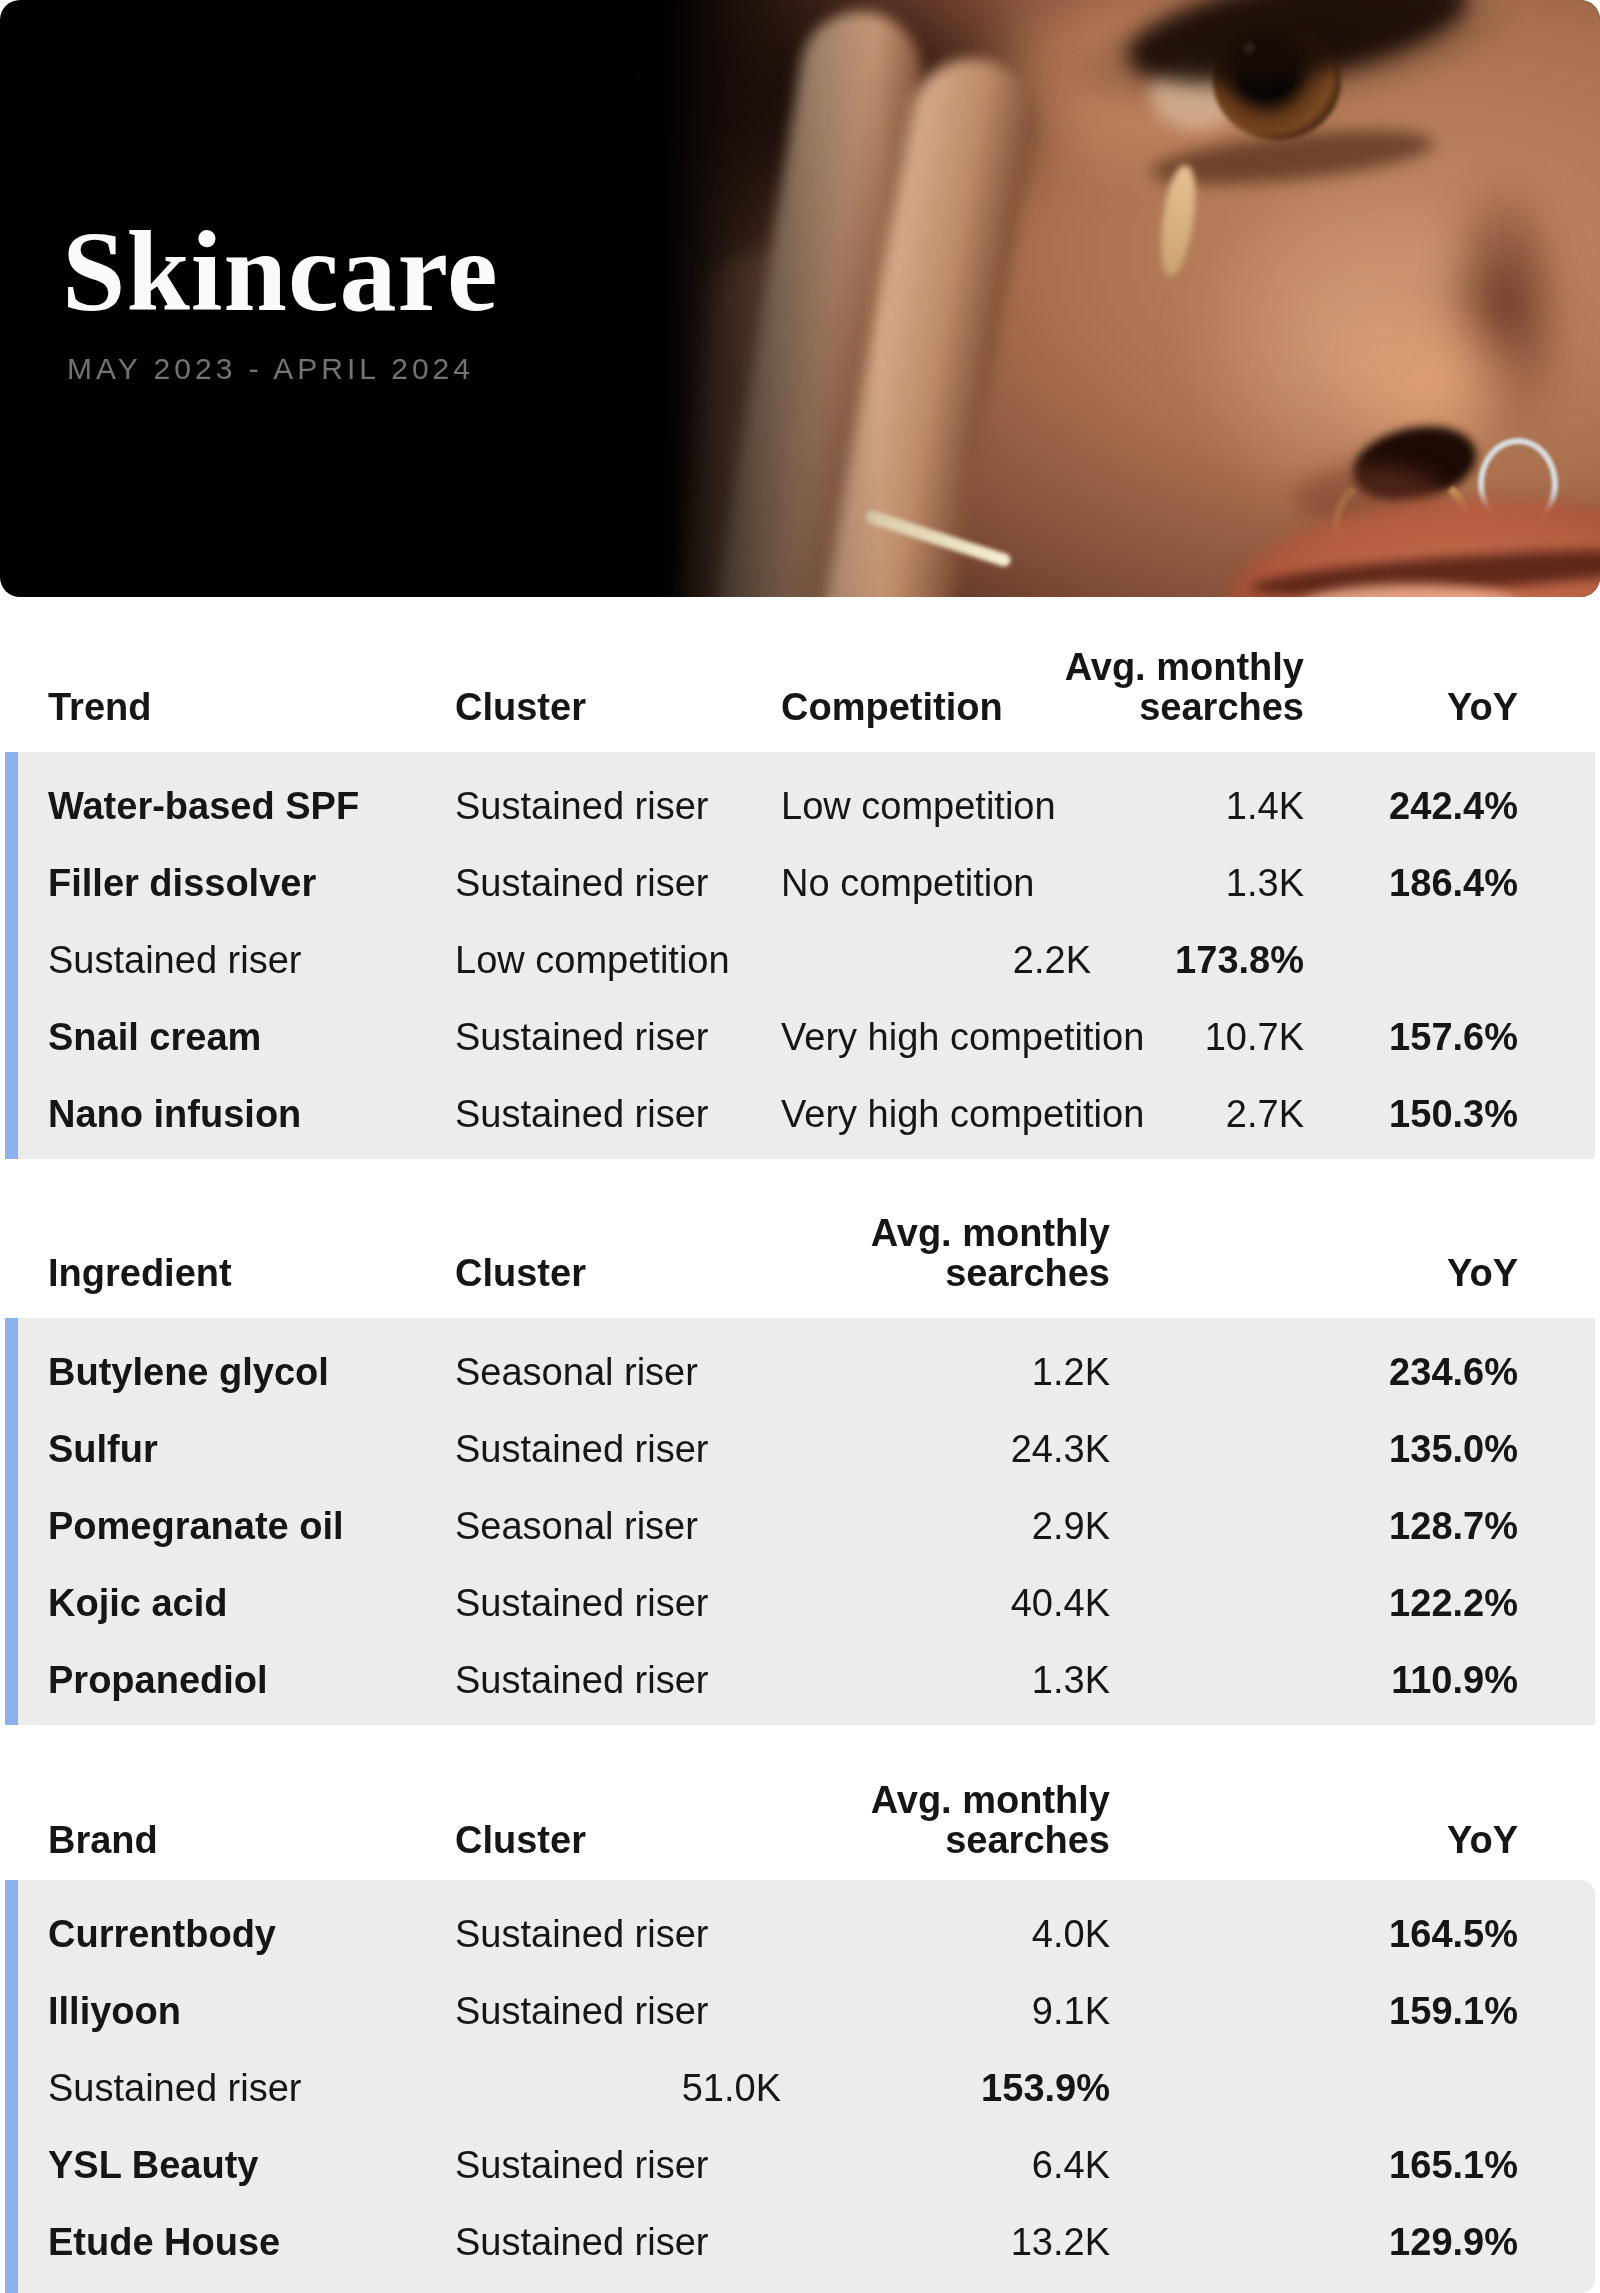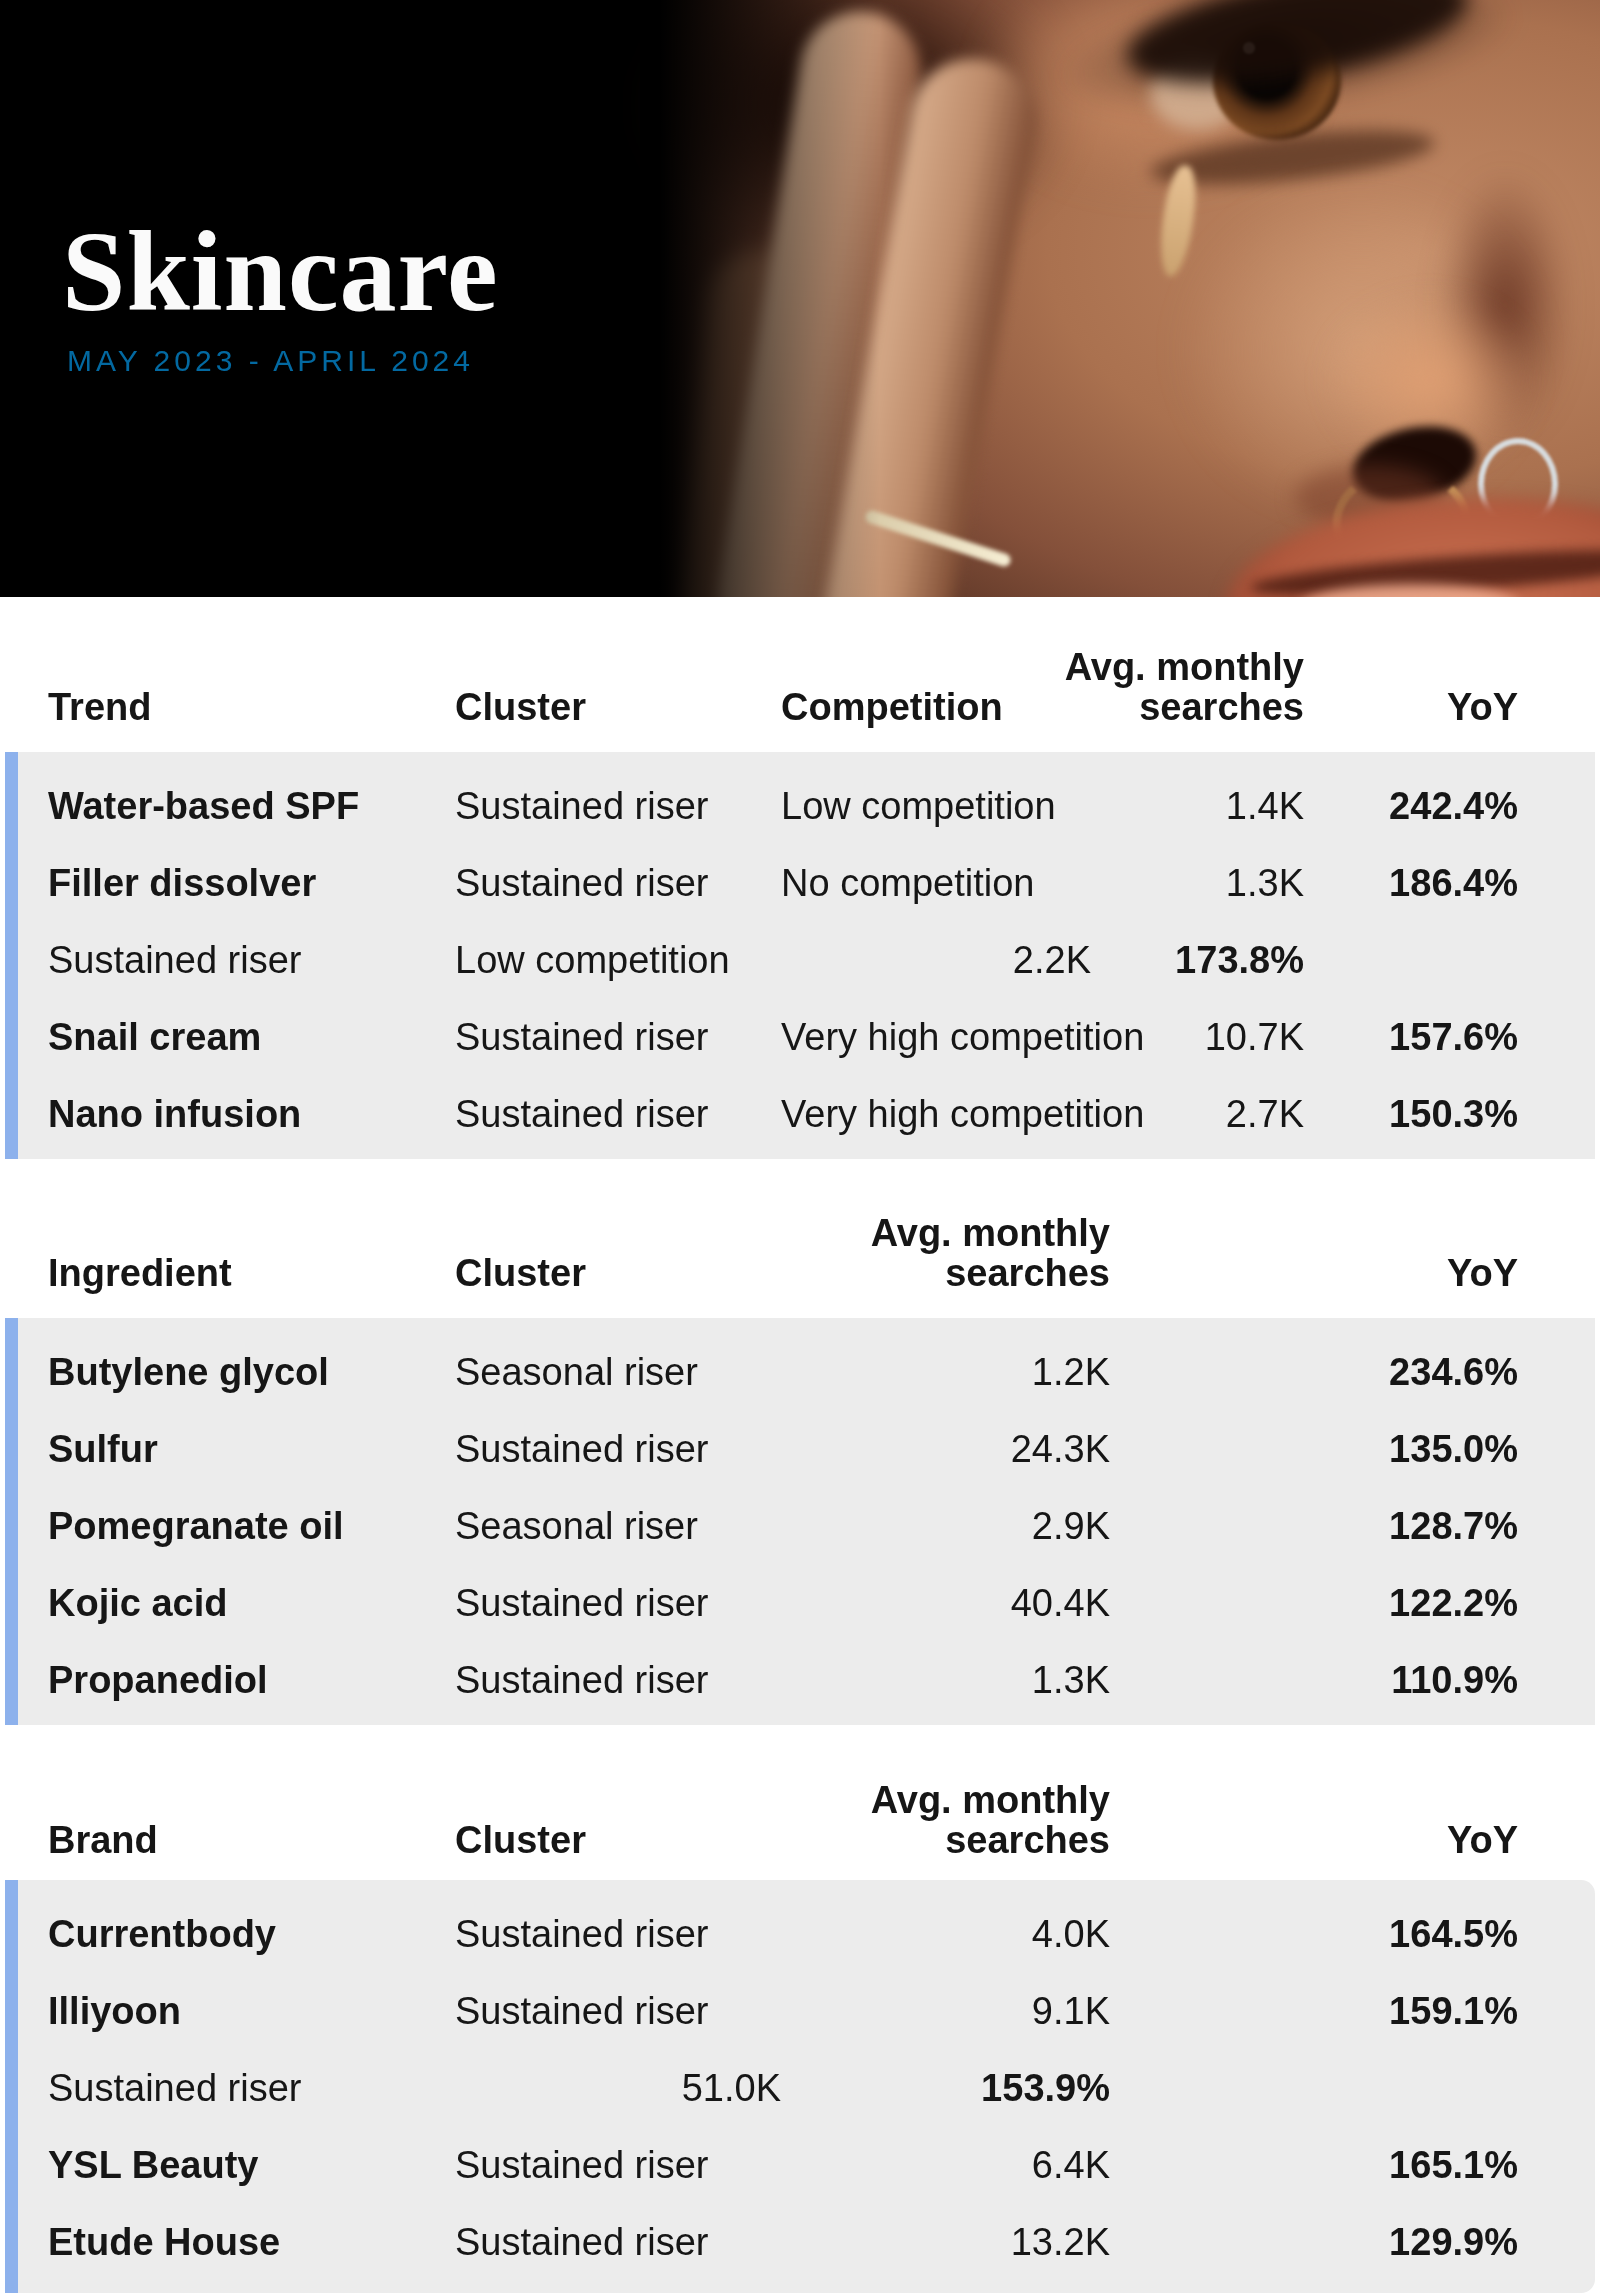--- a/index.html
+++ b/index.html
@@ -4,21 +4,21 @@
 <style>
   html,body{margin:0;padding:0;background:#ffffff;}
   .page{
     position:relative;width:1600px;height:2293px;margin:0 auto;
     background:#ffffff;overflow:hidden;
     font-family:"Liberation Sans","DejaVu Sans",sans-serif;
     color:#161616;
   }
 
   
-  .hero{position:relative;width:1600px;height:597px;background:#000;overflow:hidden;}
+  .hero{position:relative;width:1600px;height:597px;background:#000;overflow:hidden;border-radius:20px;}
   .hero *{position:absolute;}
   .ph-base{left:660px;top:0;width:940px;height:597px;
     background:radial-gradient(120% 115% at 82% 42%, #c28a66 0%, #aa714f 34%, #84503a 55%, #4a2a1d 76%, #160a06 93%, #000 100%);}
   .ph-hair{left:640px;top:-50px;width:430px;height:310px;border-radius:50%;
     background:radial-gradient(closest-side, #2b140c 30%, rgba(43,20,12,0));filter:blur(20px);}
   .ph-forehead{left:980px;top:-40px;width:340px;height:230px;border-radius:50%;
     background:radial-gradient(closest-side, rgba(206,141,101,.95), rgba(206,141,101,0));filter:blur(18px);}
   .ph-brow{left:1050px;top:-15px;width:470px;height:120px;border-radius:50%;
     background:radial-gradient(closest-side, rgba(28,13,7,.9), rgba(28,13,7,0));filter:blur(13px);transform:rotate(-8deg);}
   .ph-sclera{left:1150px;top:55px;width:95px;height:75px;border-radius:50%;
@@ -64,21 +64,21 @@
   .ph-lip-line{left:1250px;top:556px;width:430px;height:34px;border-radius:50%;
     background:rgba(70,25,15,.8);filter:blur(6px);transform:rotate(-4deg);}
   .ph-lip-shine{left:1300px;top:584px;width:220px;height:46px;border-radius:50%;
     background:rgba(240,172,142,.85);filter:blur(6px);}
   .ph-fade{left:640px;top:0;width:240px;height:597px;
     background:linear-gradient(90deg,#000 8%,rgba(0,0,0,0));}
 
   .hero-title{left:62px;top:212px;margin:0;
     font-family:"Liberation Serif","DejaVu Serif",serif;font-weight:700;
     font-size:114px;line-height:120px;color:#fafafa;letter-spacing:1px;}
-  .hero-date{left:67px;top:344px;font-size:30px;letter-spacing:4px;color:#0369a1;font-weight:400;}
+  .hero-date{left:67px;top:352px;font-size:30px;letter-spacing:4px;color:#737373;font-weight:400;}
 
   
   .thead{display:grid;align-items:end;margin:0 82px 0 48px;
     font-weight:700;font-size:38px;line-height:40px;white-space:nowrap;}
   .thead-5{grid-template-columns:407px 326px 250px 273px 214px;}
   .thead-4{grid-template-columns:407px 326px 329px 408px;}
   .th-right{text-align:right;}
   .tbody{position:relative;margin:0 5px;background:#ececec;padding:16px 65px 6px 43px;}
   .tbody-last{padding-bottom:12px;border-radius:14px;}
   .accent-bar{position:absolute;left:0;top:0;bottom:0;width:13px;background:#8db1ec;}

